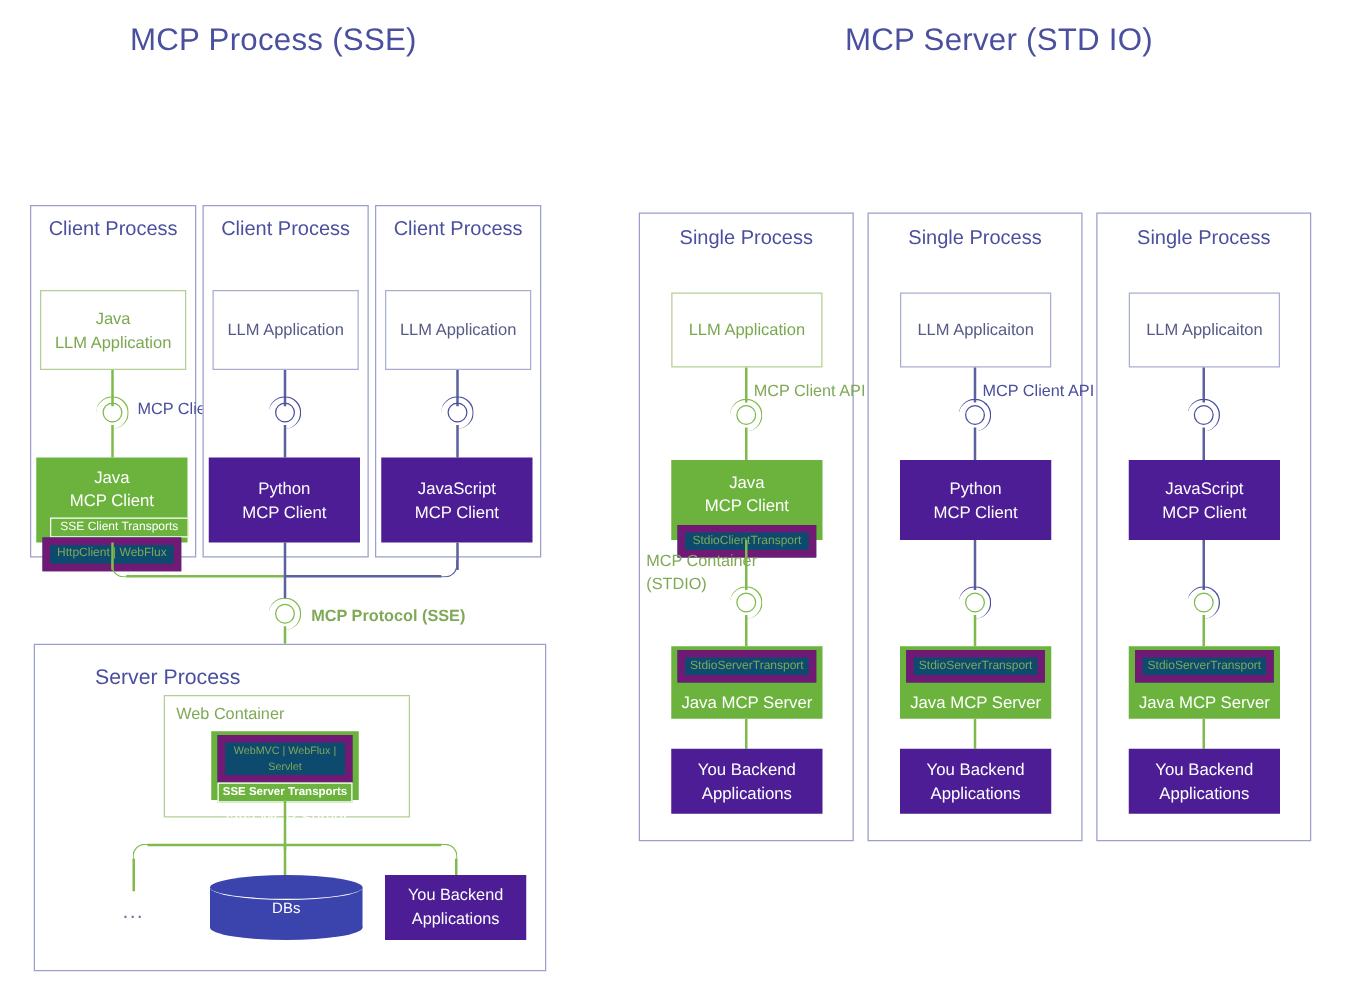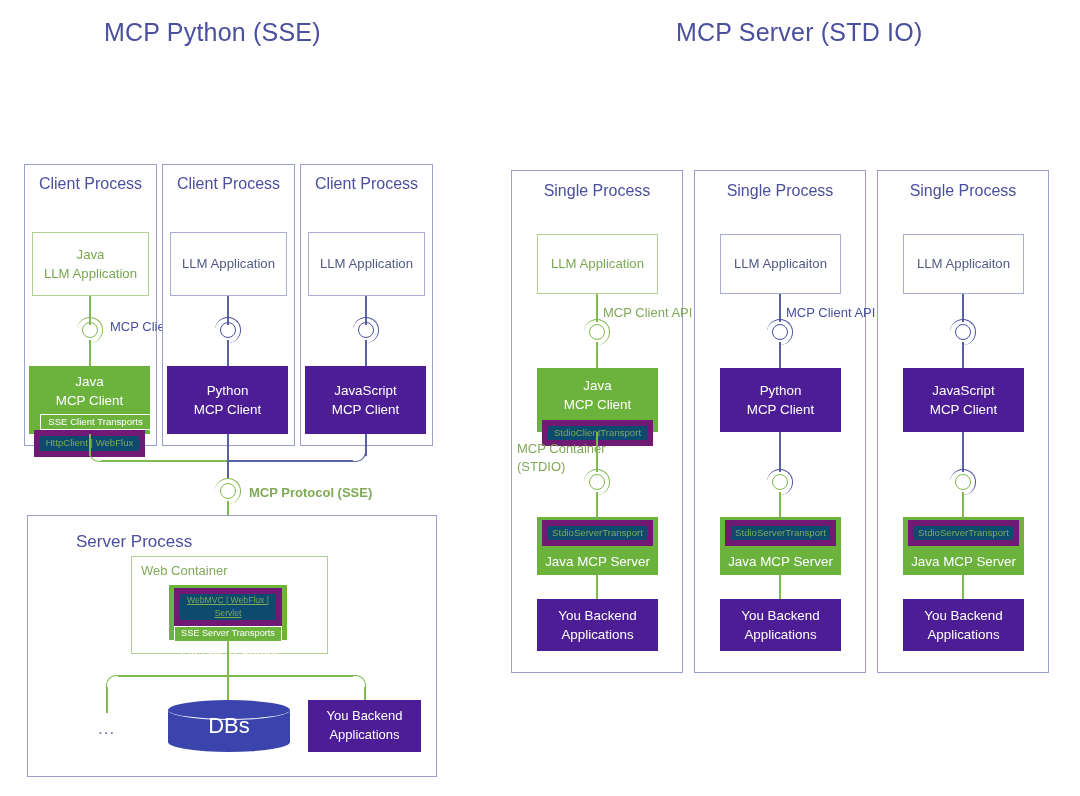--- a/index.html
+++ b/index.html
@@ -95,36 +95,36 @@
     position:absolute;left:0;top:0;width:100%;height:20px;
     background:#3b44ac;border-radius:50%/50%;
     border-bottom:1.5px solid #ffffff;box-sizing:border-box;
   }
   .db .bottom{
     position:absolute;left:0;bottom:0;width:100%;height:20px;
     background:#3b44ac;border-radius:50%/50%;
   }
   .db .lbl{
     position:absolute;left:0;right:0;top:50%;transform:translateY(-50%);
-    text-align:center;color:#ffffff;font-size:22px;z-index:3;
+    text-align:center;color:#ffffff;font-size:12px;z-index:3;
   }
 
   .dots{position:absolute;color:#6f74a3;font-size:17px;letter-spacing:1px;}
 
   .watermark{
     position:absolute;right:8px;bottom:6px;text-align:right;
     color:#f2f2f4;font-size:6px;line-height:1.5;user-select:none;
   }
 </style>
 </head>
 <body>
 
 <div class="stage">
 
-  <div class="title" style="left:104px;top:18px;">MCP Python (SSE)</div>
+  <div class="title" style="left:104px;top:18px;">MCP Process (SSE)</div>
   <div class="title" style="left:676px;top:18px;">MCP Server (STD IO)</div>
 
   <div class="box proc" style="left:24px;top:164px;width:133px;height:282px;">
     <div class="proc-label" style="top:10px;">Client Process</div>
   </div>
   <div class="box app green" style="left:32px;top:232px;width:117px;height:64px;flex-direction:column;">
     <span>Java</span>
     <span>LLM Application</span>
   </div>
   <div class="vline g" style="left:89px;top:296px;height:29px;"></div>
@@ -191,22 +191,22 @@
 
   <div class="box proc" style="left:27px;top:515px;width:410px;height:262px;">
     <div class="proc-label left-align" style="top:16px;font-size:17px;margin-left:32px;">Server Process</div>
   </div>
 
   <div class="box" style="left:131px;top:556px;width:197px;height:98px;border:1px solid #b4cf95;background:#fff;">
     <div class="proc-label left-align" style="top:6px;left:9px;font-size:13px;color:#7fa957;">Web Container</div>
   </div>
 
   <div class="box solid green" style="left:169px;top:585px;width:118px;height:55px;justify-content:flex-start;padding-top:3px;font-size:13px;">
-    <div class="strip on-white" style="font-size:8.6px;text-decoration:underline;">WebMVC | WebFlux | Servlet</div>
-    <div class="strip on-green" style="font-size:9.2px;">SSE Server Transports</div>
+    <div class="strip on-white" style="font-size:8.6px;">WebMVC | WebFlux | Servlet</div>
+    <div class="strip on-green" style="font-size:9.2px;font-weight:bold;">SSE Server Transports</div>
     <span style="margin-top:3px;">Java MCP Server</span>
   </div>
 
   <div class="vline g" style="left:227px;top:640px;height:40px;"></div>
 
   <div class="elbow" style="left:106px;top:675px;width:14px;height:14px;border-top:1.6px solid #7fba4c;border-left:1.6px solid #7fba4c;border-top-left-radius:10px;"></div>
   <div class="hline g" style="left:118px;top:675px;width:110px;"></div>
   <div class="vline g" style="left:106px;top:687px;height:26px;"></div>
 
   <div class="elbow" style="left:352px;top:675px;width:14px;height:14px;border-top:1.6px solid #7fba4c;border-right:1.6px solid #7fba4c;border-top-right-radius:10px;"></div>

